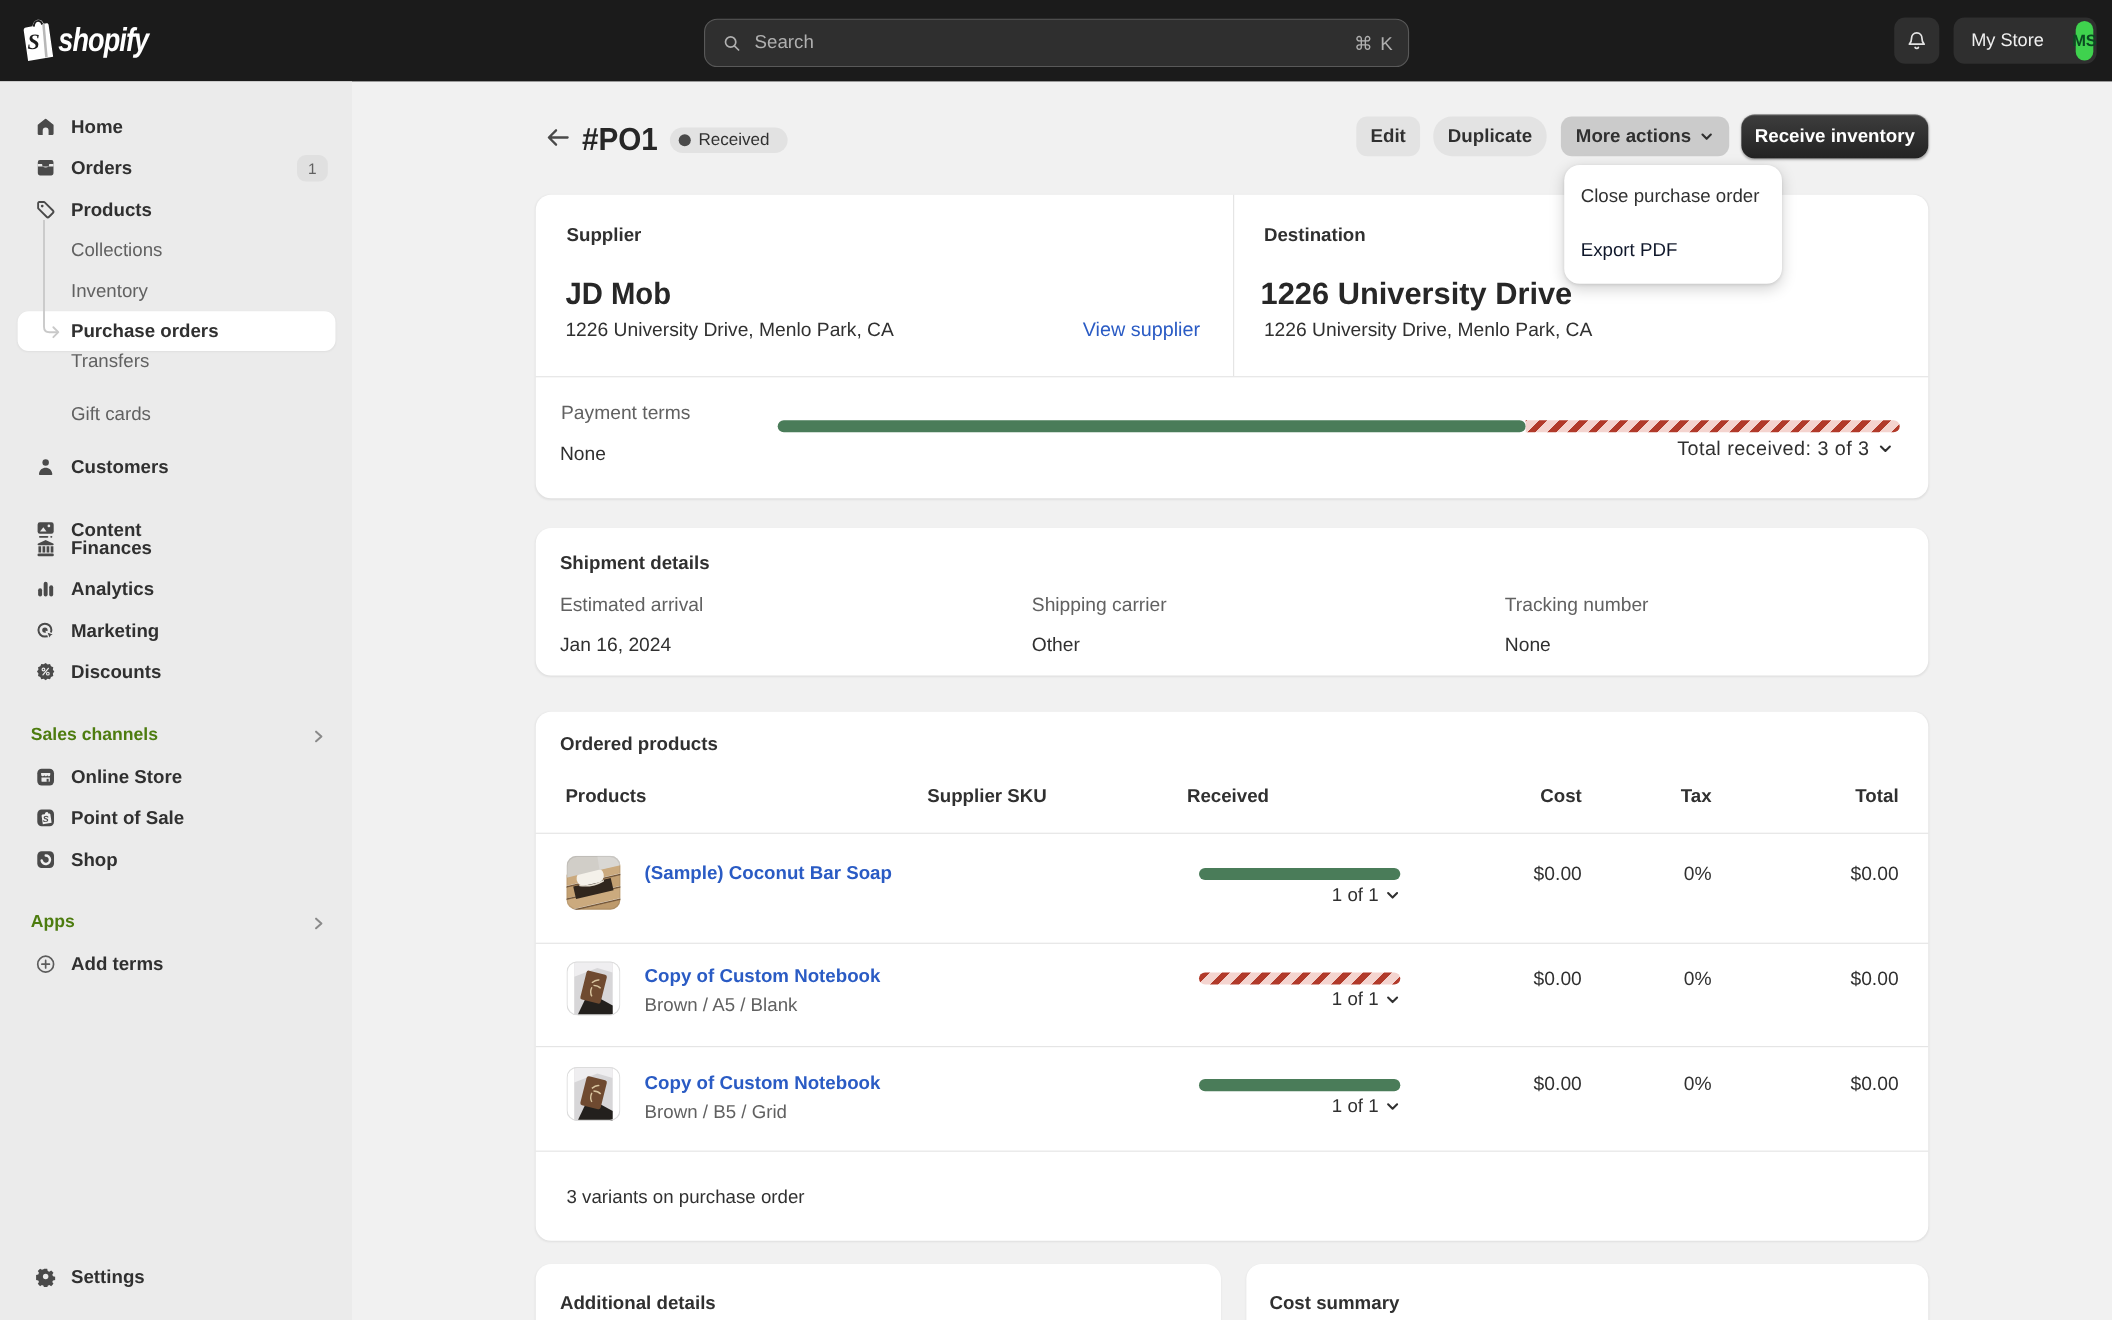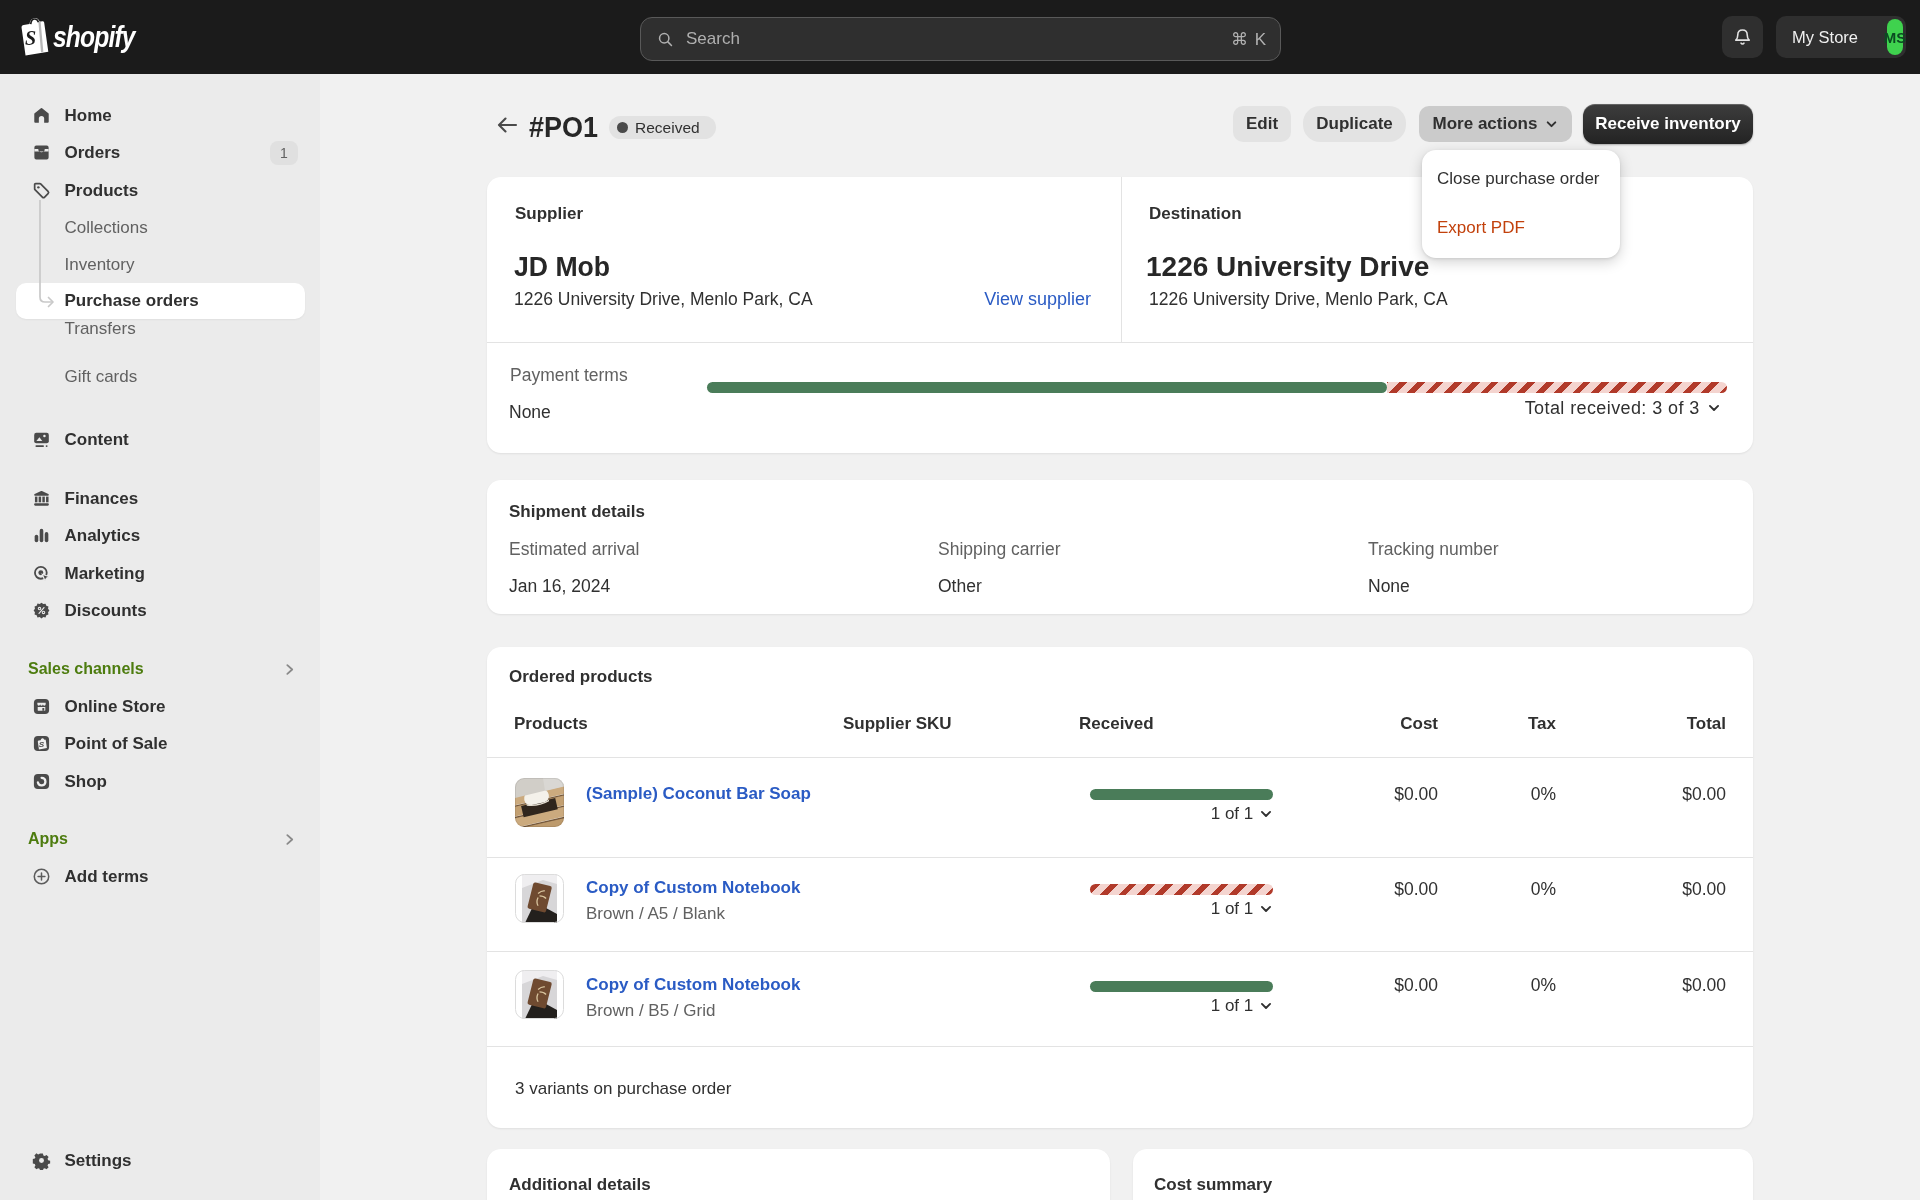--- a/index.html
+++ b/index.html
@@ -112,21 +112,28 @@
   <div class="nav-item nav-sel" style="top:208.5px; height:36px;">
       <span class="lb" style="top:8.5px;">Purchase orders</span>
     </div>
   <div class="nav-item" style="top:238px;">
       <span class="lb2">Transfers</span>
     </div>
   <div class="nav-item" style="top:286.6px;">
       <span class="lb2">Gift cards</span>
     </div>
 
-  <div class="nav-item" style="top:349px;">
+  <div class="nav-item" style="top:334px;">
+    <svg class="ic" viewBox="0 0 20 20" fill="#4a4a4a">
+        <circle cx="10" cy="5.8" r="3.1"></circle>
+        <path d="M3.6 16.7c.6-3.9 3-5.9 6.4-5.9s5.8 2 6.4 5.9a.8.8 0 0 1-.8.9H4.4a.8.8 0 0 1-.8-.9z"></path>
+      </svg>
+    <span class="lb">Customers</span>
+  </div>
+  <div class="nav-item" style="top:391px;">
     <svg class="ic" viewBox="0 0 20 20" fill="#4a4a4a">
         <rect x="2.3" y="3" width="15.4" height="11" rx="2.2"></rect>
         <circle cx="13.1" cy="6.4" r="1.3" fill="#ebebeb"></circle>
         <path d="M4.6 11.7l3.2-4 3 4z" fill="#ebebeb"></path>
         <rect x="3.6" y="16" width="9" height="1.8" rx="0.9"></rect>
         <rect x="14.4" y="16" width="2" height="1.8" rx="0.9"></rect>
       </svg>
     <span class="lb">Content</span>
   </div>
   <div class="nav-item" style="top:408.6px;">
@@ -234,21 +241,21 @@
       <path d="M2.5 4 6 7.5 9.5 4"></path>
     </svg>
 </div>
 <div class="abs" style="left:1583px; top:104px; width:170px; height:40px; border-radius:12px; color:#fff;
   background:linear-gradient(180deg,#3d3d3d,#232323); box-shadow:inset 0 1px 0 rgba(255,255,255,.2), 0 1px 2px rgba(0,0,0,.3);
   font-size:17px; font-weight:600; display:flex; align-items:center; justify-content:center;">Receive inventory</div>
 
 <div class="abs" style="left:1422px; top:150px; width:198px; height:108px; background:#fff; border-radius:14px;
   box-shadow:0 4px 14px rgba(0,0,0,.18), 0 1px 3px rgba(0,0,0,.1); z-index:5;"></div>
 <div class="abs" style="left:1437px; top:169px; font-size:17px; color:#303030; z-index:6;">Close purchase order</div>
-<div class="abs" style="left:1437px; top:218px; font-size:17px; color:#c2410c; z-index:6;">Export PDF</div>
+<div class="abs" style="left:1437px; top:218px; font-size:17px; color:#0f172a; z-index:6;">Export PDF</div>
 
 <div class="card" style="left:487px; top:177px; width:1266px; height:276px;">
   <div class="abs" style="left:634px; top:0; width:1px; height:165px; background:#e3e3e3;"></div>
   <div class="abs" style="left:0; top:165px; width:1266px; height:1px; background:#e3e3e3;"></div>
   <div class="ctitle abs" style="left:28px; top:27px;">Supplier</div>
   <div class="abs" style="left:27px; top:73px; font-size:28px; line-height:34px; font-weight:700; color:#272727; transform:scaleX(.95); transform-origin:left top;">JD Mob</div>
   <div class="gvalue abs" style="left:27px; top:112px;">1226 University Drive, Menlo Park, CA</div>
   <div class="abs blink" style="left:494px; top:112px; width:110px; font-size:18px; text-align:right;">View supplier</div>
 
   <div class="ctitle abs" style="left:662px; top:27px;">Destination</div>

